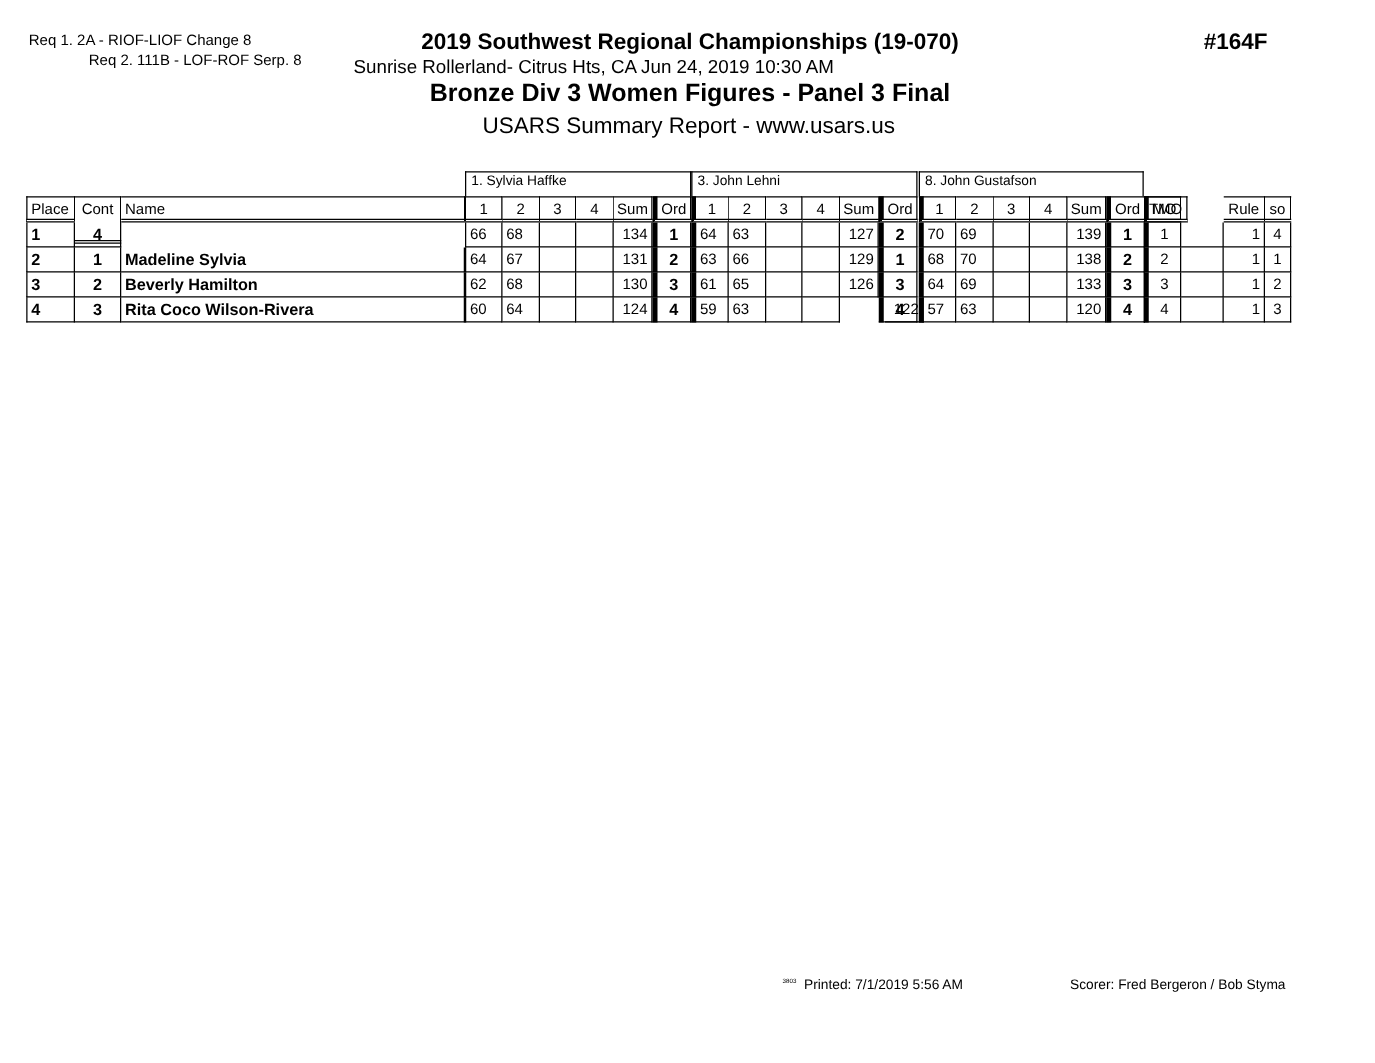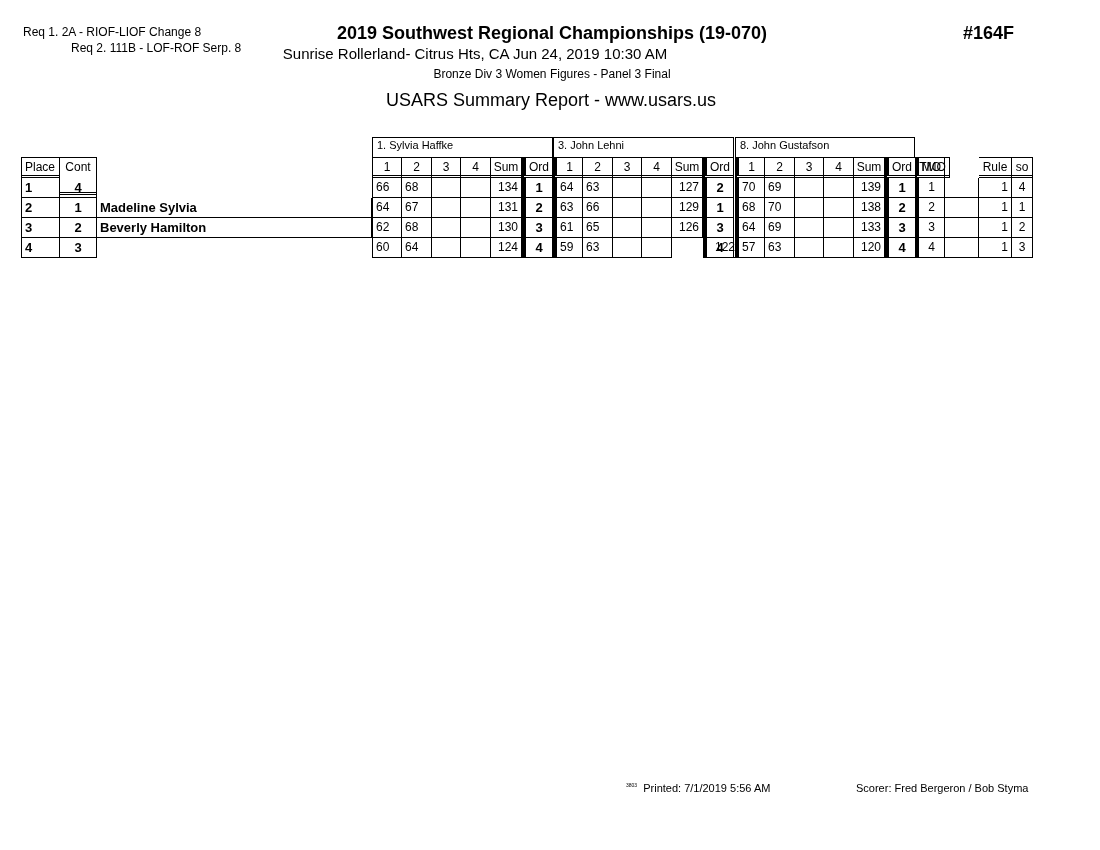--- a/index.html
+++ b/index.html
@@ -1,21 +1,21 @@
 <!DOCTYPE html>
 <html><head>
 <meta charset="utf-8">
 <style>
   html, body { margin: 0; padding: 0; background: #ffffff; }
   body { width: 1100px; height: 850px; position: relative; overflow: hidden;
          font-family: "Liberation Sans", sans-serif; color: #000; }
   .abs { position: absolute; white-space: nowrap; }
   .req { font-size: 12px; line-height: 14px; }
   .t2 { font-size: 15px; }
-  .t3 { font-size: 12px; font-weight: normal; }
+  .t3 { font-size: 20px; font-weight: bold; }
   .t4 { font-size: 18px; }
   .evnum { font-size: 18px; font-weight: bold; }
   .foot { font-size: 11px; }
   .tiny { font-size: 5px; vertical-align: top; }
   .cell { position: absolute; box-sizing: border-box; font-size: 12px; line-height: 19px;
           border-right: 1px solid #000; border-bottom: 1px solid #000; overflow: hidden; white-space: nowrap; }
   .c { text-align: center; }
   .r { text-align: right; padding-right: 3px; }
   .l { text-align: left; padding-left: 3px; }
   .b { font-weight: bold; font-size: 13px; }
@@ -41,20 +41,21 @@
   <span class="t4" style="position:relative; left:1px;">USARS Summary Report - www.usars.us</span>
 </div>
 <div class="abs evnum" style="left:963px; top:23px;">#164F</div>
 
 <div id="results" style="position:absolute; left:0; top:0; width:1100px; height:300px;">
     <div class="cell judgehdr" style="left: 372px; top: 137px; width: 181px; height: 20px; border-right: 1px solid rgb(0, 0, 0);">1.  Sylvia Haffke</div>
     <div class="cell judgehdr" style="left: 553px; top: 137px; width: 181px; height: 20px; border-right: 1px solid rgb(0, 0, 0);">3.  John Lehni</div>
     <div class="cell judgehdr" style="left: 735px; top: 137px; width: 180px; height: 20px; border-right: 1px solid rgb(0, 0, 0);">8.  John Gustafson</div>
     <div class="cell l" style="left: 21px; top: 157px; width: 39px; height: 21px; border-top: 1px solid rgb(0, 0, 0); border-bottom: 3px double rgb(0, 0, 0); border-left: 1px solid rgb(0, 0, 0);">Place</div>
     <div class="cell c" style="left: 60px; top: 157px; width: 37px; height: 38px; border-top: 1px solid rgb(0, 0, 0); border-bottom: 3px double rgb(0, 0, 0);">Cont</div>
+    <div class="cell l" style="left: 97px; top: 157px; width: 275px; height: 21px; border-top: 1px solid rgb(0, 0, 0); border-bottom: 3px double rgb(0, 0, 0);">Name</div>
     <div class="cell c" style="left: 372px; top: 157px; width: 30px; height: 21px; border-top: 1px solid rgb(0, 0, 0); border-bottom: 3px double rgb(0, 0, 0); border-left: 1px solid rgb(0, 0, 0);">1</div>
     <div class="cell c" style="left: 402px; top: 157px; width: 30px; height: 21px; border-top: 1px solid rgb(0, 0, 0); border-bottom: 3px double rgb(0, 0, 0);">2</div>
     <div class="cell c" style="left: 432px; top: 157px; width: 29px; height: 21px; border-top: 1px solid rgb(0, 0, 0); border-bottom: 3px double rgb(0, 0, 0);">3</div>
     <div class="cell c" style="left: 461px; top: 157px; width: 30px; height: 21px; border-top: 1px solid rgb(0, 0, 0); border-bottom: 3px double rgb(0, 0, 0);">4</div>
     <div class="cell c" style="left: 491px; top: 157px; width: 31px; height: 21px; border-top: 1px solid rgb(0, 0, 0); border-bottom: 3px double rgb(0, 0, 0);">Sum</div>
     <div class="cell c thickL" style="left: 522px; top: 157px; width: 31px; height: 21px; border-top: 1px solid rgb(0, 0, 0); border-bottom: 3px double rgb(0, 0, 0);">Ord</div>
     <div class="cell c thickL" style="left: 553px; top: 157px; width: 30px; height: 21px; border-top: 1px solid rgb(0, 0, 0); border-bottom: 3px double rgb(0, 0, 0);">1</div>
     <div class="cell c" style="left: 583px; top: 157px; width: 30px; height: 21px; border-top: 1px solid rgb(0, 0, 0); border-bottom: 3px double rgb(0, 0, 0);">2</div>
     <div class="cell c" style="left: 613px; top: 157px; width: 29px; height: 21px; border-top: 1px solid rgb(0, 0, 0); border-bottom: 3px double rgb(0, 0, 0);">3</div>
     <div class="cell c" style="left: 642px; top: 157px; width: 30px; height: 21px; border-top: 1px solid rgb(0, 0, 0); border-bottom: 3px double rgb(0, 0, 0);">4</div>
@@ -139,20 +140,21 @@
     <div class="cell l" style="left: 795px; top: 218px; width: 29px; height: 20px;"></div>
     <div class="cell l" style="left: 824px; top: 218px; width: 30px; height: 20px;"></div>
     <div class="cell r" style="left: 854px; top: 218px; width: 31px; height: 20px;">133</div>
     <div class="cell c b thickL" style="left: 885px; top: 218px; width: 31px; height: 20px;">3</div>
     <div class="cell c thickL" style="left: 915px; top: 218px; width: 30px; height: 20px;">3</div>
     <div class="cell c" style="left: 945px; top: 218px; width: 34px; height: 20px;"></div>
     <div class="cell r" style="left: 979px; top: 218px; width: 33px; height: 20px;">1</div>
     <div class="cell c" style="left: 1012px; top: 218px; width: 21px; height: 20px;">2</div>
     <div class="cell l b" style="left: 21px; top: 238px; width: 39px; height: 20px; border-left: 1px solid rgb(0, 0, 0);">4</div>
     <div class="cell c b" style="left: 60px; top: 238px; width: 37px; height: 20px;">3</div>
+    <div class="cell l b" style="left: 97px; top: 238px; width: 275px; height: 20px;">Rita Coco Wilson-Rivera</div>
     <div class="cell l" style="left: 372px; top: 238px; width: 30px; height: 20px; border-left: 1px solid rgb(0, 0, 0);">60</div>
     <div class="cell l" style="left: 402px; top: 238px; width: 30px; height: 20px;">64</div>
     <div class="cell l" style="left: 432px; top: 238px; width: 29px; height: 20px;"></div>
     <div class="cell l" style="left: 461px; top: 238px; width: 30px; height: 20px;"></div>
     <div class="cell r" style="left: 491px; top: 238px; width: 31px; height: 20px;">124</div>
     <div class="cell c b thickL" style="left: 522px; top: 238px; width: 31px; height: 20px;">4</div>
     <div class="cell l thickL" style="left: 553px; top: 238px; width: 30px; height: 20px;">59</div>
     <div class="cell l" style="left: 583px; top: 238px; width: 30px; height: 20px;">63</div>
     <div class="cell l" style="left: 613px; top: 238px; width: 29px; height: 20px;"></div>
     <div class="cell l" style="left: 642px; top: 238px; width: 30px; height: 20px;"></div>

